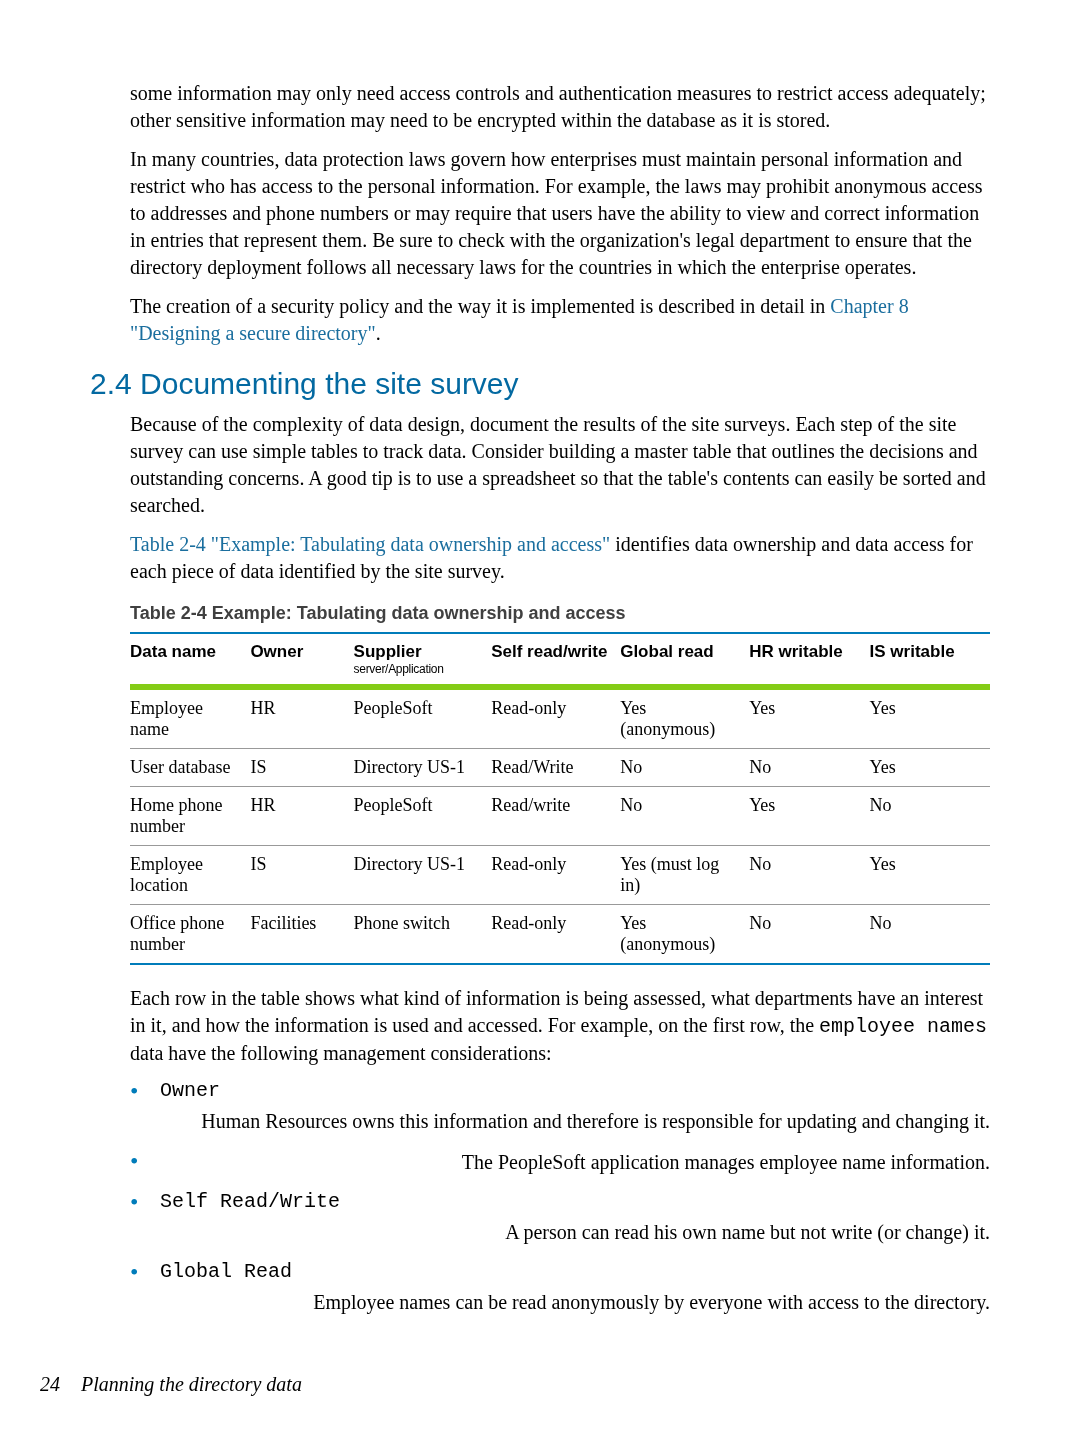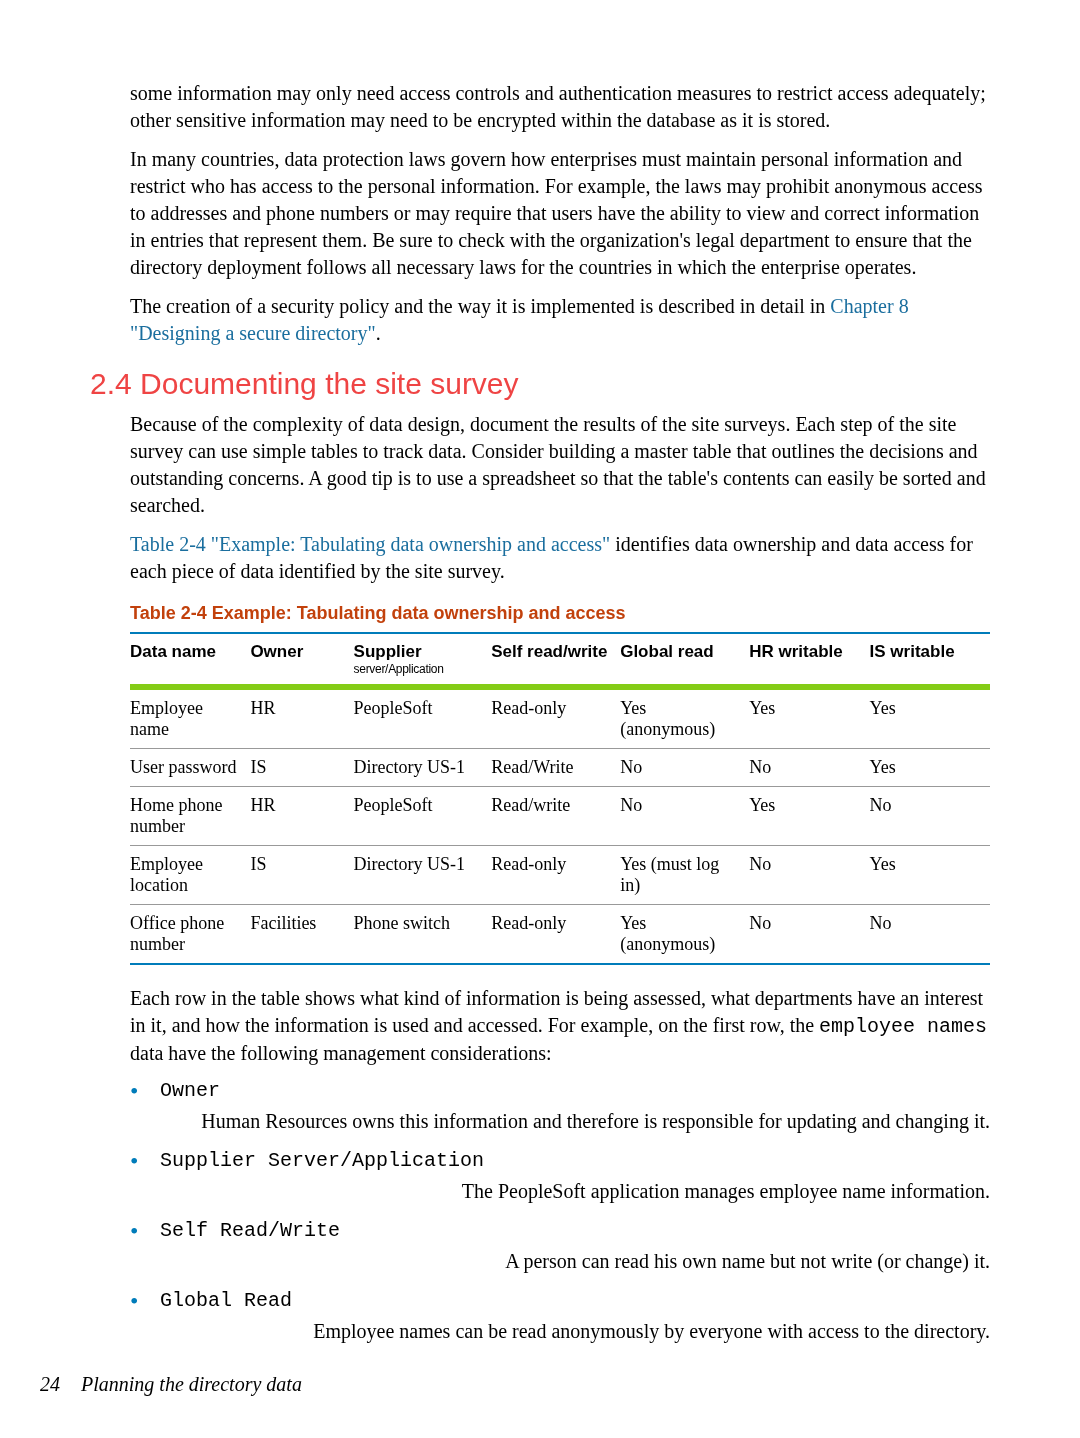--- a/index.html
+++ b/index.html
@@ -18,29 +18,29 @@
 .body-text {
   font-size: 20px;
   line-height: 1.35;
   margin: 0 0 12px 0;
   padding-left: 40px;
 }
 .link { color: #1a6e9e; }
 h2.section {
   font-family: 'Segoe UI Light', 'Helvetica Neue', Arial, sans-serif;
   font-weight: 300;
-  color: #ef4444;
+  color: #0369a1;
   font-size: 30px;
   margin: 20px 0 10px 0;
   padding-left: 0;
 }
 .table-title {
   font-family: 'Segoe UI Semibold', 'Helvetica Neue', Arial, sans-serif;
   font-weight: 600;
-  color: #c2410c;
+  color: #404040;
   font-size: 18px;
   margin: 18px 0 8px 40px;
 }
 table.data {
   width: calc(100% - 40px);
   margin-left: 40px;
   border-collapse: collapse;
   font-size: 18px;
 }
 table.data thead th {
@@ -156,21 +156,21 @@
       <tr>
         <td>Employee name</td>
         <td>HR</td>
         <td>PeopleSoft</td>
         <td>Read-only</td>
         <td>Yes (anonymous)</td>
         <td>Yes</td>
         <td>Yes</td>
       </tr>
       <tr>
-        <td>User password</td>
+        <td>User database</td>
         <td>IS</td>
         <td>Directory US-1</td>
         <td>Read/Write</td>
         <td>No</td>
         <td>No</td>
         <td>Yes</td>
       </tr>
       <tr>
         <td>Home phone number</td>
         <td>HR</td>
@@ -204,21 +204,20 @@
   <p class="body-text" style="margin-top:20px">
     <span>Each row in the table shows what kind of information is being assessed, what departments have an interest in it, and how the information is used and accessed. For example, on the first row, the </span><span style="font-family:'Courier New',monospace">employee names</span><span> data have the following management considerations:</span>
   </p>
 
   <ul class="bullets">
     <li>
       <div class="mono">Owner</div>
       <div class="desc">Human Resources owns this information and therefore is responsible for updating and changing it.</div>
     </li>
     <li>
-      <div class="mono">Supplier Server/Application</div>
       <div class="desc">The PeopleSoft application manages employee name information.</div>
     </li>
     <li>
       <div class="mono">Self Read/Write</div>
       <div class="desc">A person can read his own name but not write (or change) it.</div>
     </li>
     <li>
       <div class="mono">Global Read</div>
       <div class="desc">Employee names can be read anonymously by everyone with access to the directory.</div>
     </li>

